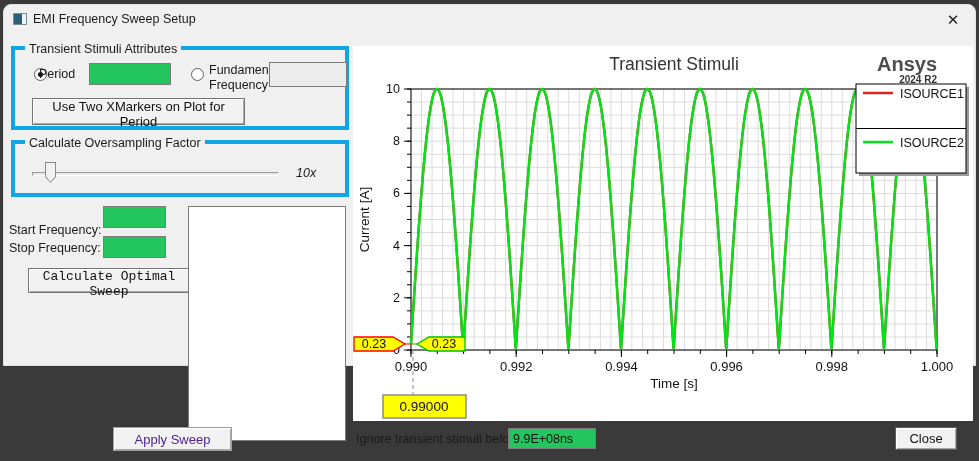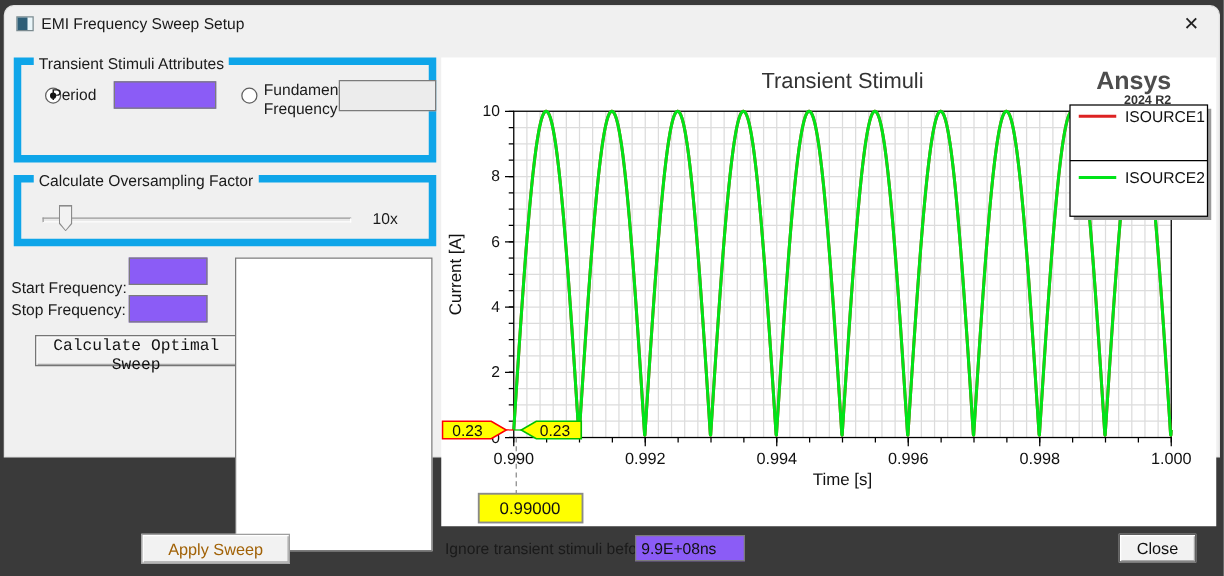--- a/index.html
+++ b/index.html
@@ -6,31 +6,31 @@
   html,body { width:979px; height:461px; }
   body { background:#3a3a3a; font-family:"Liberation Sans", sans-serif; position:relative; overflow:hidden; }
   #dialog { position:absolute; left:3px; top:4px; width:973px; height:362px; background:#f0f0f0;
             border:1px solid #e2e2e2; border-radius:8px 8px 0 0; }
   .titlebar { position:absolute; left:0; top:0; width:100%; height:30px; }
   .app-icon { position:absolute; left:9px; top:8px; width:14px; height:12px; border:1px solid #7c8a8f; background:#eaf6fa; }
   .app-icon::before { content:''; position:absolute; left:0; top:0; width:8px; height:10px; background:#2e5f78; }
   .window-title { position:absolute; left:29px; top:7px; font-size:12.5px; color:#1a1a1a; }
   .close-btn { position:absolute; right:10px; top:3px; width:24px; height:24px; text-align:center;
                font-size:15px; line-height:24px; color:#222; cursor:pointer; background:transparent; border:none; }
-  .groupbox { position:absolute; border:6px solid #0ea5e9; }
+  .groupbox { position:absolute; border:4px solid #0ea5e9; }
   .groupbox .gb-label { position:absolute; top:-8px; left:10px; background:#f0f0f0; padding:0 4px; font-size:12.5px; color:#1a1a1a; white-space:nowrap; }
   .radio { width:13px; height:13px; border-radius:50%; border:1px solid #5f5f5f; background:#fff; position:absolute; }
   .radio.checked::after { content:''; position:absolute; left:3px; top:3px; width:5px; height:5px; border-radius:50%; background:#111; }
   .lbl { position:absolute; font-size:12.5px; color:#1a1a1a; }
-  .tbox { position:absolute; border:1px solid #7b7b7b; background:#8b5cf6; font-family:"Liberation Sans",sans-serif;
+  .tbox { position:absolute; border:1px solid #7b7b7b; background:#22c55e; font-family:"Liberation Sans",sans-serif;
           font-size:12.5px; color:#111; padding:0 4px; }
   .tbox:disabled, .tbox.disabled { background:#ececec; }
   .btn { position:absolute; background:#f2f2f2; border:1px solid #757575; font-family:"Liberation Sans",sans-serif;
          font-size:13px; color:#111; box-shadow: inset 1px 1px 0 #ffffff, inset -1px -1px 0 #a8a8a8; cursor:pointer; }
-  .btn.disabled { color:#a16207; border-color:#9f9f9f; }
+  .btn.disabled { color:#4c1d95; border-color:#9f9f9f; }
   .listbox { position:absolute; background:#fff; border:1px solid #7b7b7b; }
   .slider-track { position:absolute; height:4px; background:#e9e9e9; border:1px solid #9a9a9a; border-bottom-color:#fff; border-right-color:#fff; }
   .slider-thumb { position:absolute; width:11px; height:21px; background:#8a8a8a;
                   clip-path: polygon(0 0, 100% 0, 100% 70%, 50% 100%, 0 70%); cursor:pointer; }
   .slider-thumb::after { content:''; position:absolute; left:1px; top:1px; width:9px; height:19px; background:#f2f2f2;
                   clip-path: polygon(0 0, 100% 0, 100% 70%, 50% 100%, 0 70%); }
   .chart-panel { position:absolute; left:349px; top:41px; width:620px; height:375px; background:#ffffff; }
   svg text { font-family:"Liberation Sans", sans-serif; }
 </style>
 </head>
@@ -45,27 +45,28 @@
   </div>
 
   <div class="groupbox" style="left:7px; top:41px; width:338px; height:84px;">
     <span class="gb-label">Transient Stimuli Attributes</span>
     <span class="radio checked" id="period-radio" style="left:19px; top:18px;"></span>
     <span class="lbl" style="left:24px; top:17px;">Period</span>
     <input class="tbox" style="left: 74px; top: 13px; width: 82px; height: 22px;" value="">
     <span class="radio" id="fundamental-radio" style="left:176px; top:18px;"></span>
     <span class="lbl" style="left:194px; top:13px; width:66px; line-height:15px;">Fundamental Frequency</span>
     <input class="tbox disabled" style="left: 254px; top: 12px; width: 78px; height: 25px;" disabled="" value="">
+    <button class="btn" style="left:17px; top:48px; width:213px; height:27px;">Use Two XMarkers on Plot for Period</button>
   </div>
 
   <div class="groupbox" style="left:7px; top:135px; width:338px; height:57px;">
     <span class="gb-label">Calculate Oversampling Factor</span>
     <div class="slider-track" style="left:17px; top:28px; width:247px;"></div>
     <div class="slider-thumb" style="left:30px; top:18px;"></div>
-    <span class="lbl" style="left:281px; top:22px;">10x</span>
+    <span class="lbl" style="left:281px; top:22px;font-style:italic;">10x</span>
   </div>
 
   <span class="lbl" style="left:5px; top:218px;text-align:center;">Start Frequency:</span>
   <input class="tbox" style="left: 99px; top: 201px; width: 63px; height: 22px; position: absolute;" value="">
   <span class="lbl" style="left:5px; top:236px;">Stop Frequency:</span>
   <input class="tbox" style="left: 99px; top: 231px; width: 63px; height: 22px; position: absolute;" value="">
   <button class="btn" style="left:24px; top:263px; width:162px; height:25px;font-family:Liberation Mono, monospace;">Calculate Optimal Sweep</button>
   <div class="listbox" style="left:184px; top:201px; width:158px; height:235px;"></div>
   <button class="btn disabled" id="apply-btn" style="left:109px; top:422px; width:119px; height:24px;">Apply Sweep</button>
 

